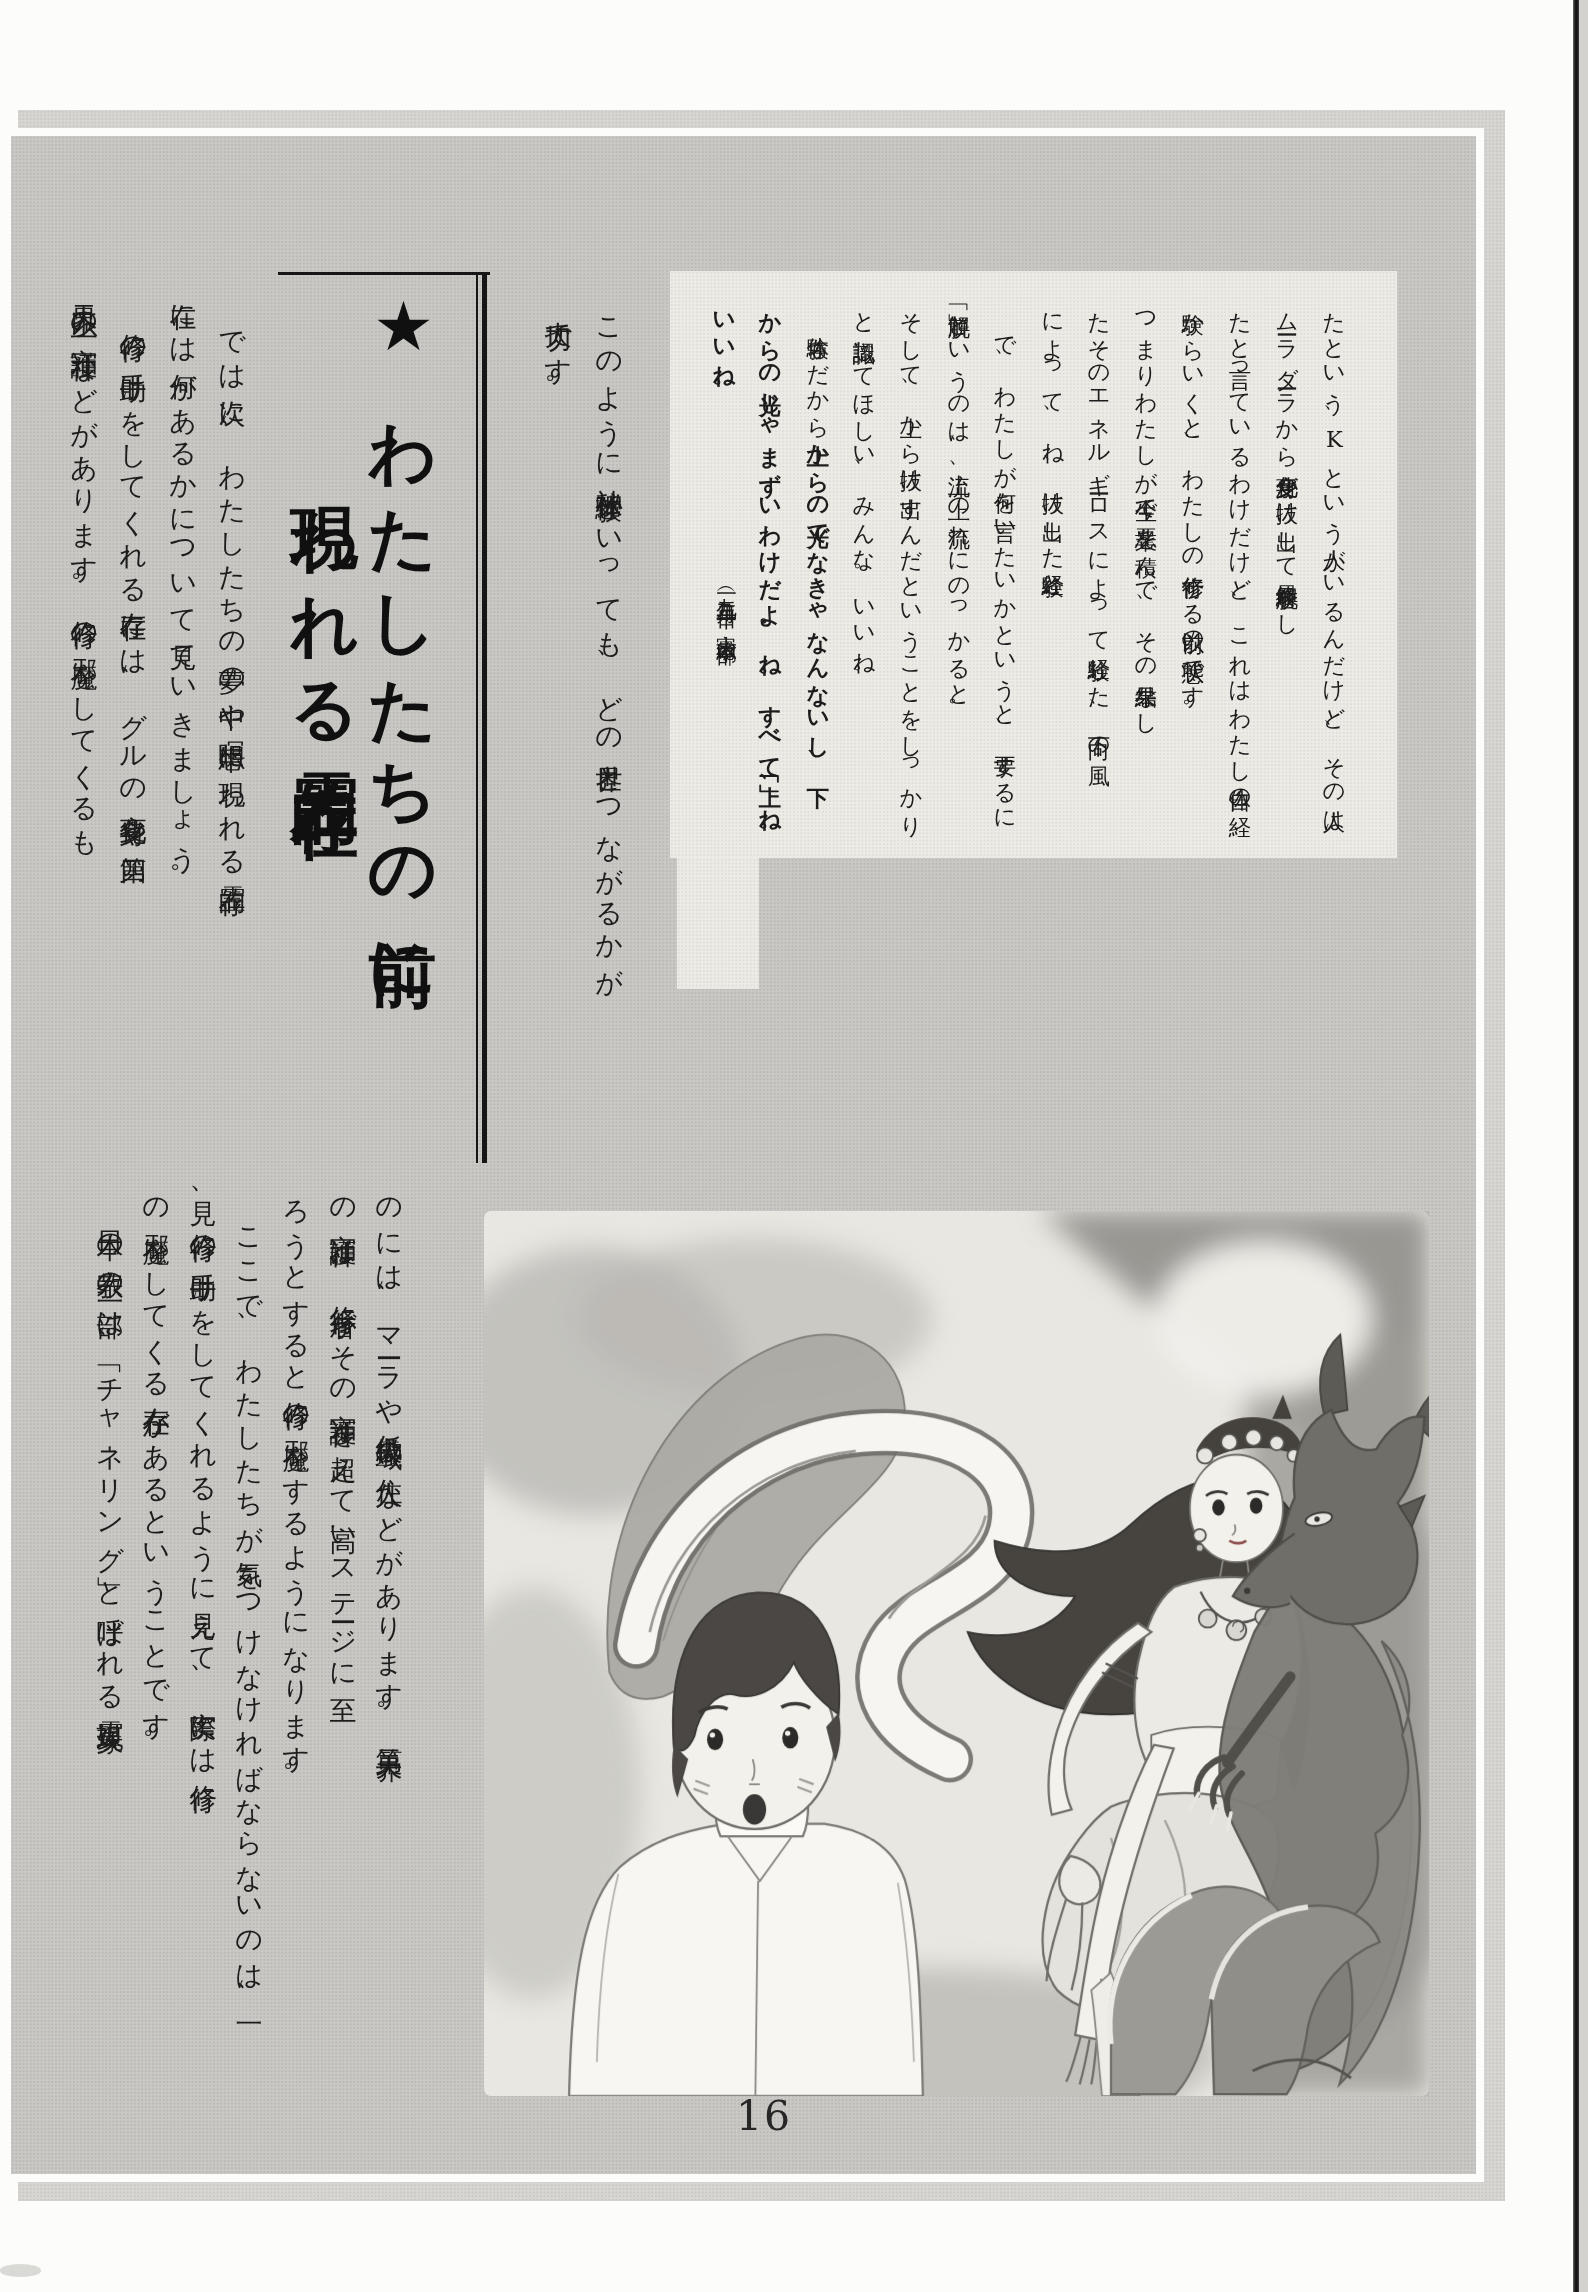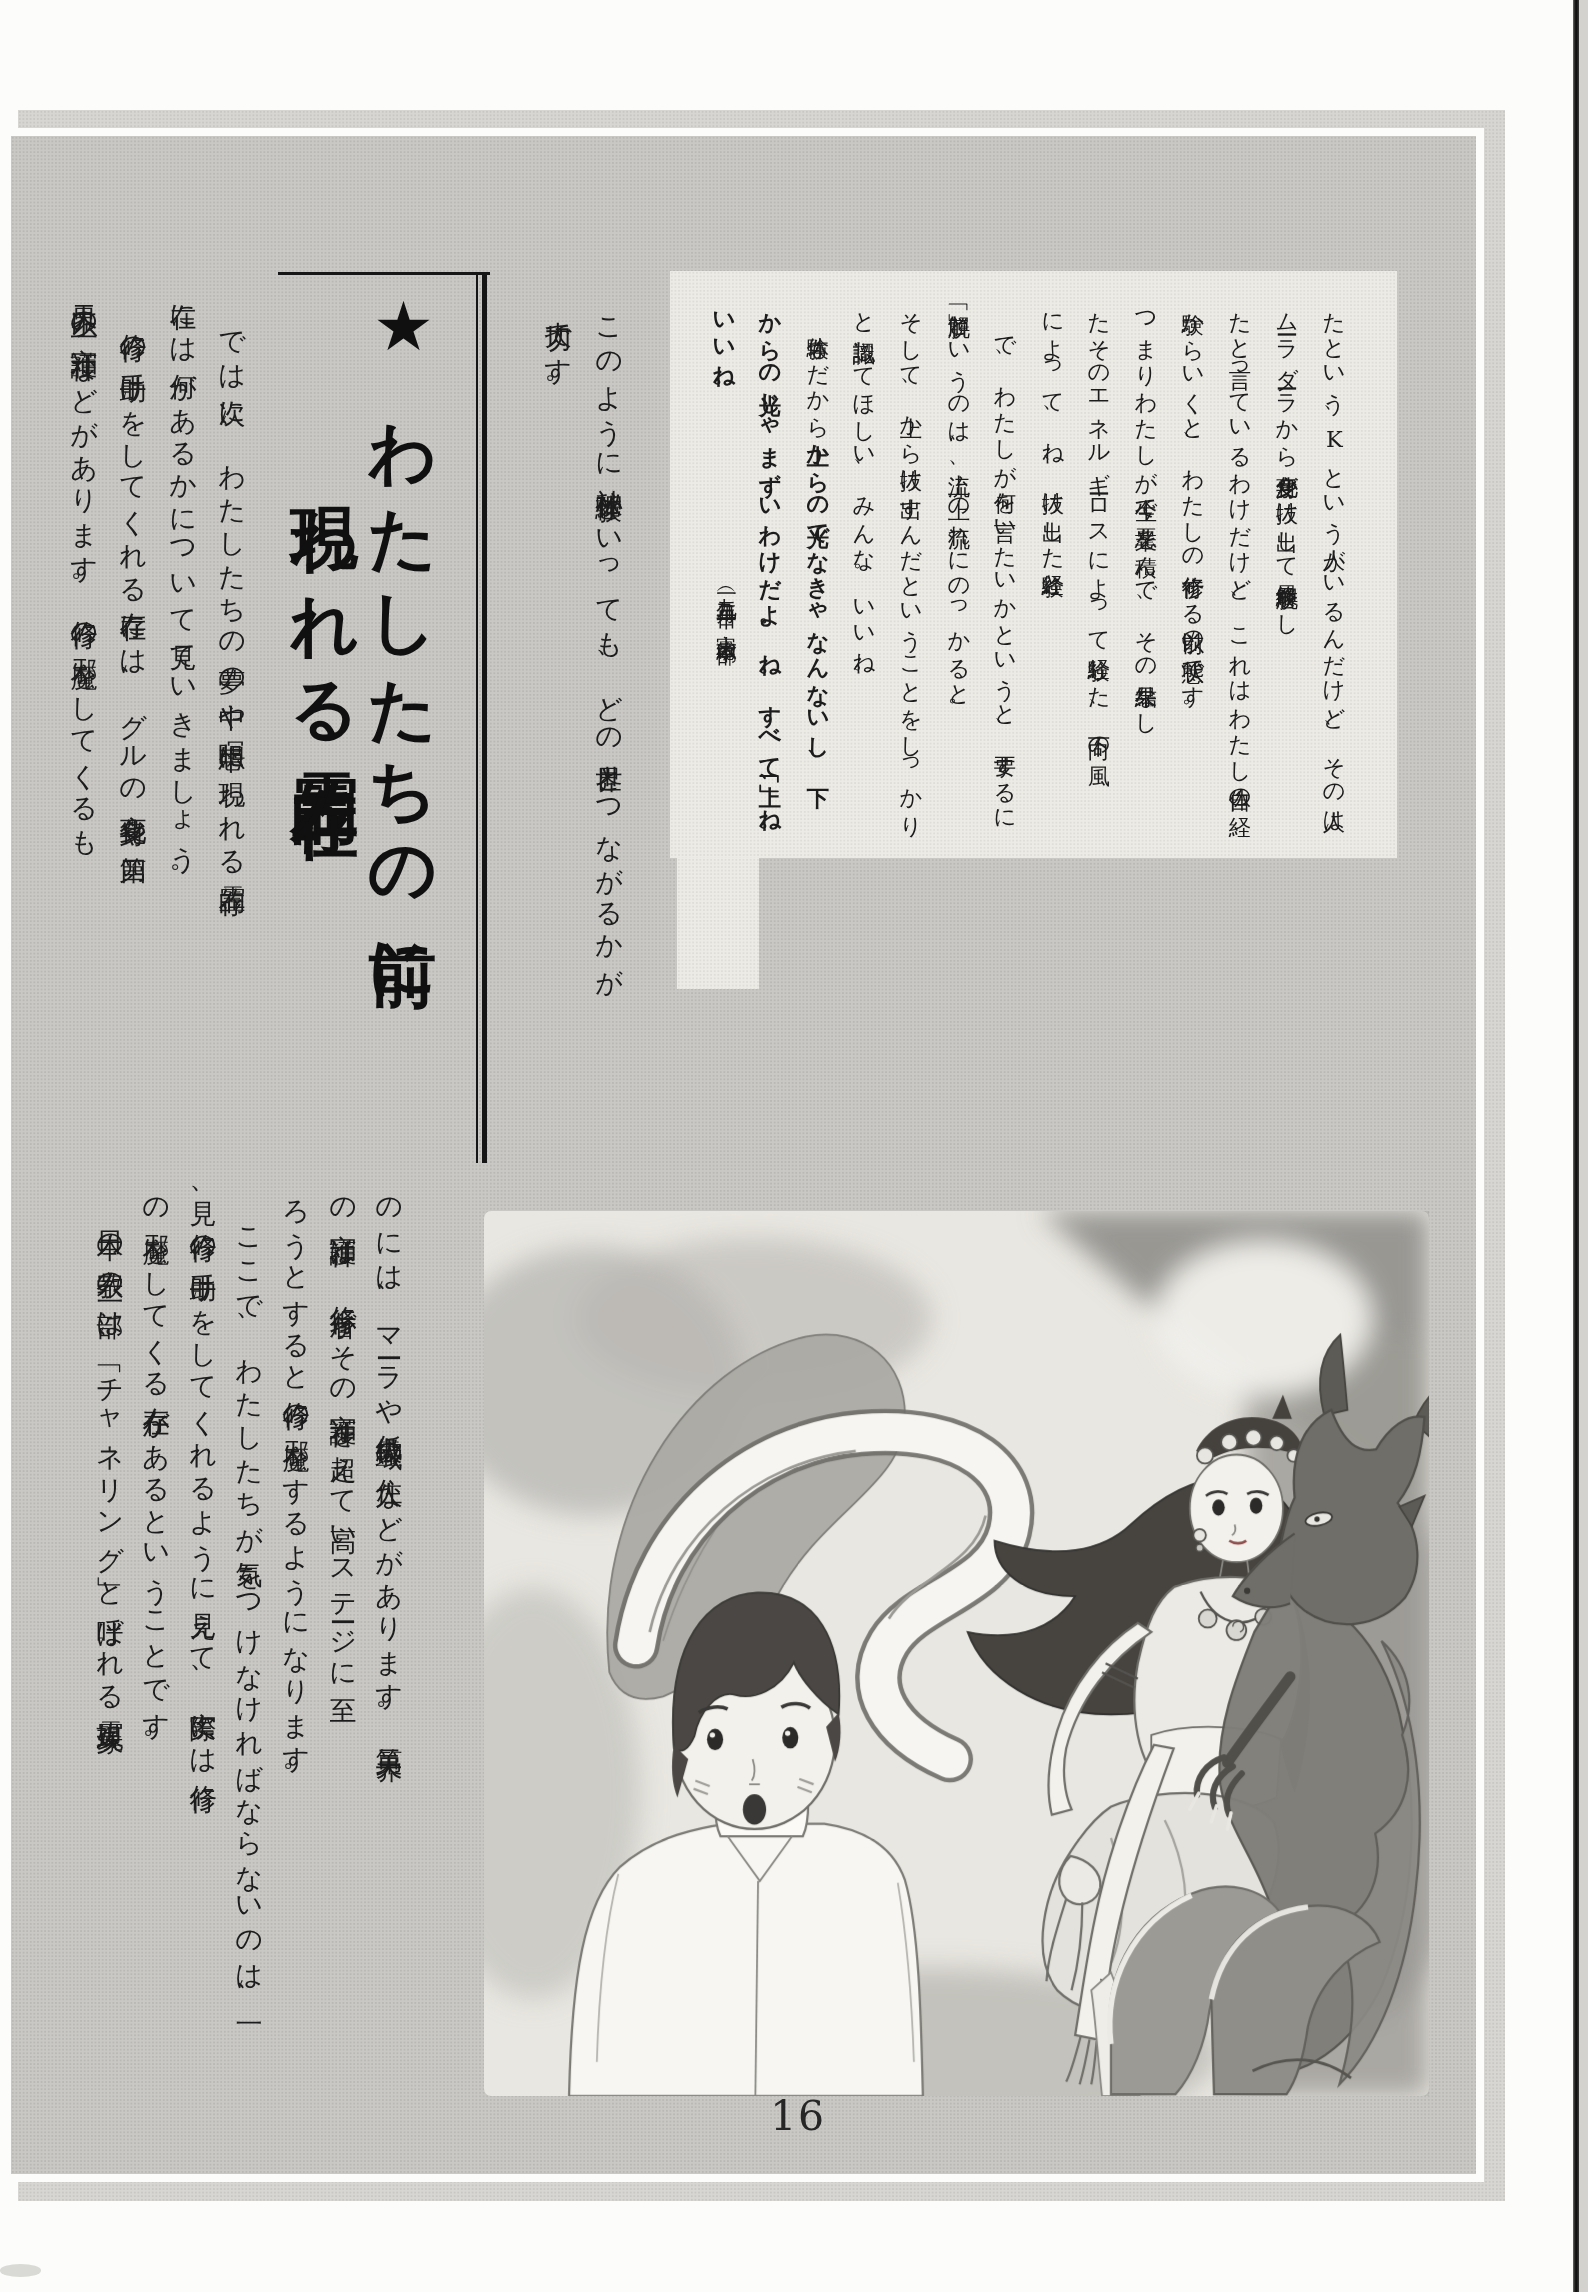--- a/index.html
+++ b/index.html
@@ -53,21 +53,21 @@
   .bodyt{font-size:27px;letter-spacing:2.7px;}
   .gothic{font-family:"DejaVu Sans","Liberation Sans",sans-serif;font-weight:700;}
   .headline-col{
     font-family:"DejaVu Sans","Liberation Sans",sans-serif;font-weight:700;
     font-size:68px;letter-spacing:8px;color:#101010;
   }
   .rule-h{position:absolute;left:278px;top:272px;width:212px;height:2.7px;background:#161616;}
   .rule-v-thin{position:absolute;left:476px;top:272px;width:1.8px;height:891px;background:#161616;}
   .rule-v-thick{position:absolute;left:482px;top:272px;width:4.5px;height:891px;background:#161616;}
   .page-number{
-    position:absolute;left:736px;top:2092px;width:90px;text-align:right;
+    position:absolute;left:736px;top:2092px;width:90px;text-align:left;
     font-size:41px;color:#262626;letter-spacing:1.8px;
   }
   .illustration{position:absolute;left:484px;top:1211px;}
   .smudge{position:absolute;left:0px;top:2264px;width:41px;height:12.5px;
     background:#c2c1bd;border-radius:50%;opacity:.6;}
 </style>
 </head>
 <body>
 
 <div class="scan">

